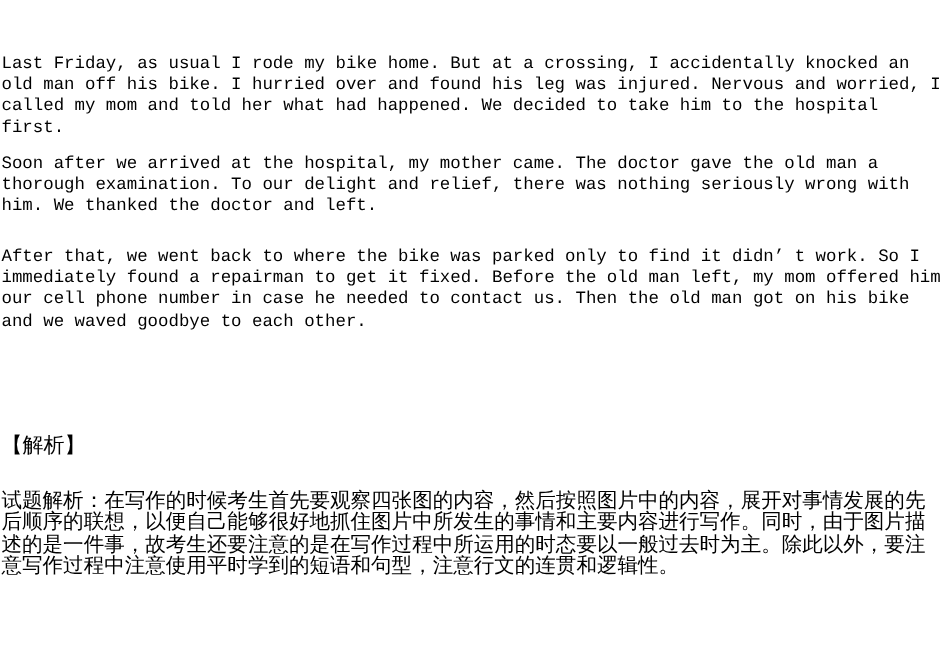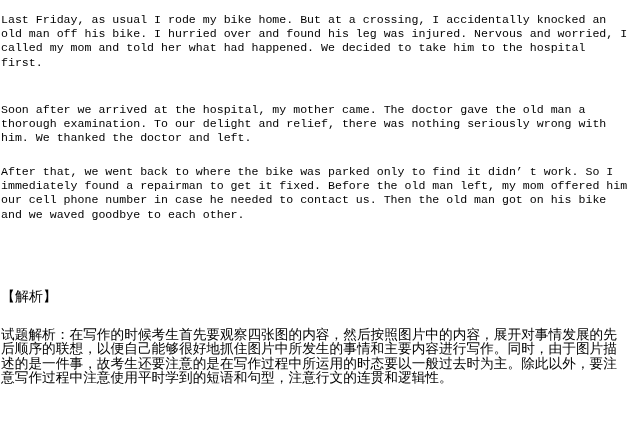--- a/index.html
+++ b/index.html
@@ -27,37 +27,37 @@
     font-size: 11.6px;
     line-height: 14.2px;
     color: #000000;
     white-space: pre;
     letter-spacing: 0;
   }
   .cn-header {
     position: absolute;
     left: 1px;
     margin: 0;
-    font-family: Liberation Mono, monospace;
+    font-family: Liberation Serif, serif;
     font-size: 14px;
     line-height: 15px;
     color: #000000;
     white-space: pre;
   }
   .cn-body {
     position: absolute;
     left: 1px;
     margin: 0;
     font-family: "DejaVu Sans", sans-serif;
     font-size: 13.7px;
     line-height: 14.4px;
     color: #000000;
     white-space: pre;
   }
-  .p1 { top: 13px; }
+  .p1 { top: 36px; }
   .p2 { top: 103px; }
   .p3 { top: 165px; }
   .p4 { top: 245px; }
   .hdr { top: 290px; }
   .body-cn { top: 327px; }
 </style>
 </head>
 <body>
 
 <div class="page">

